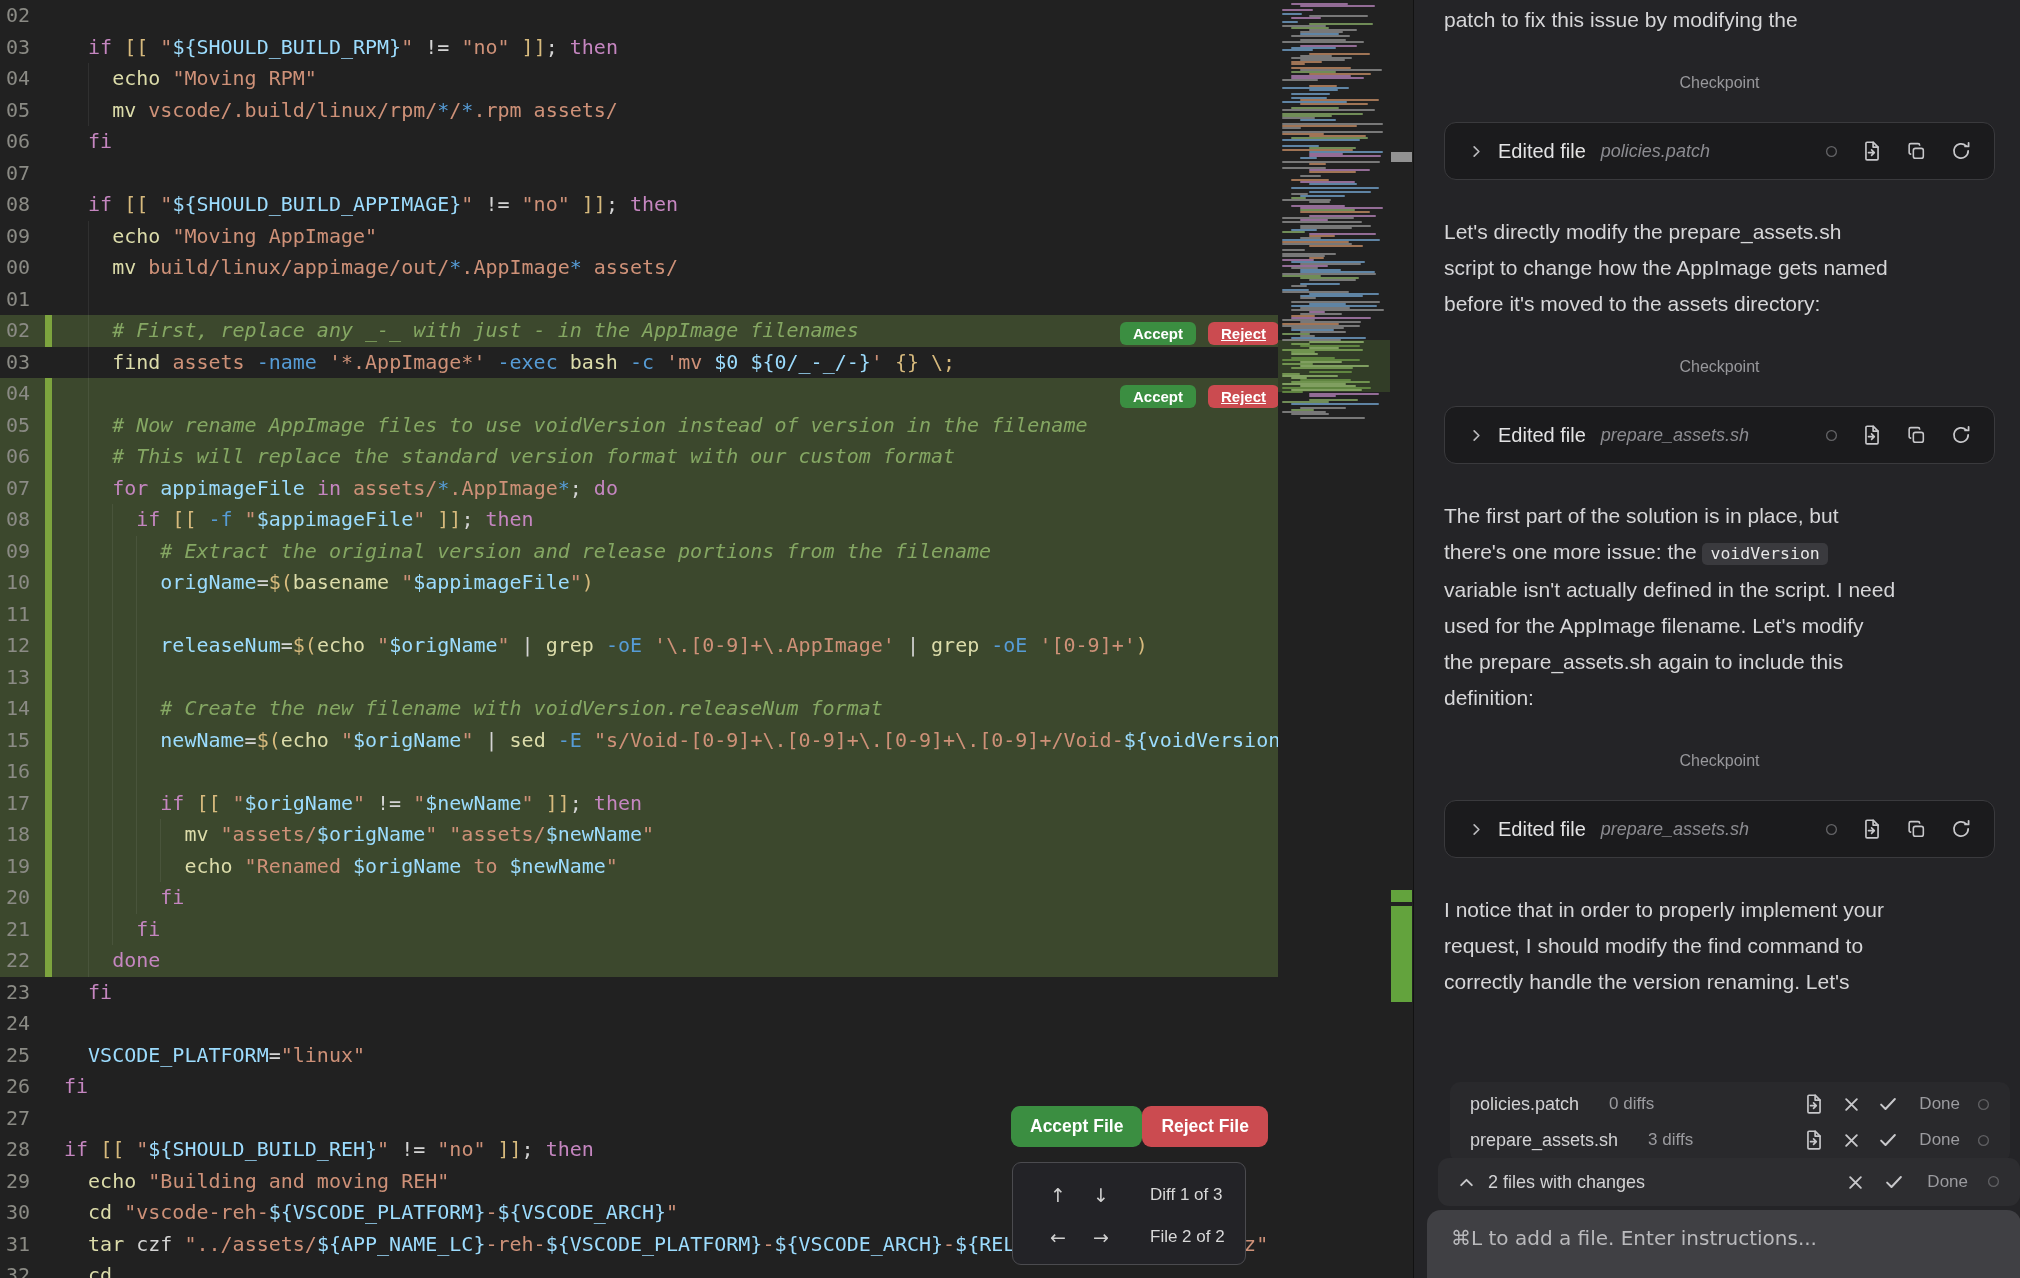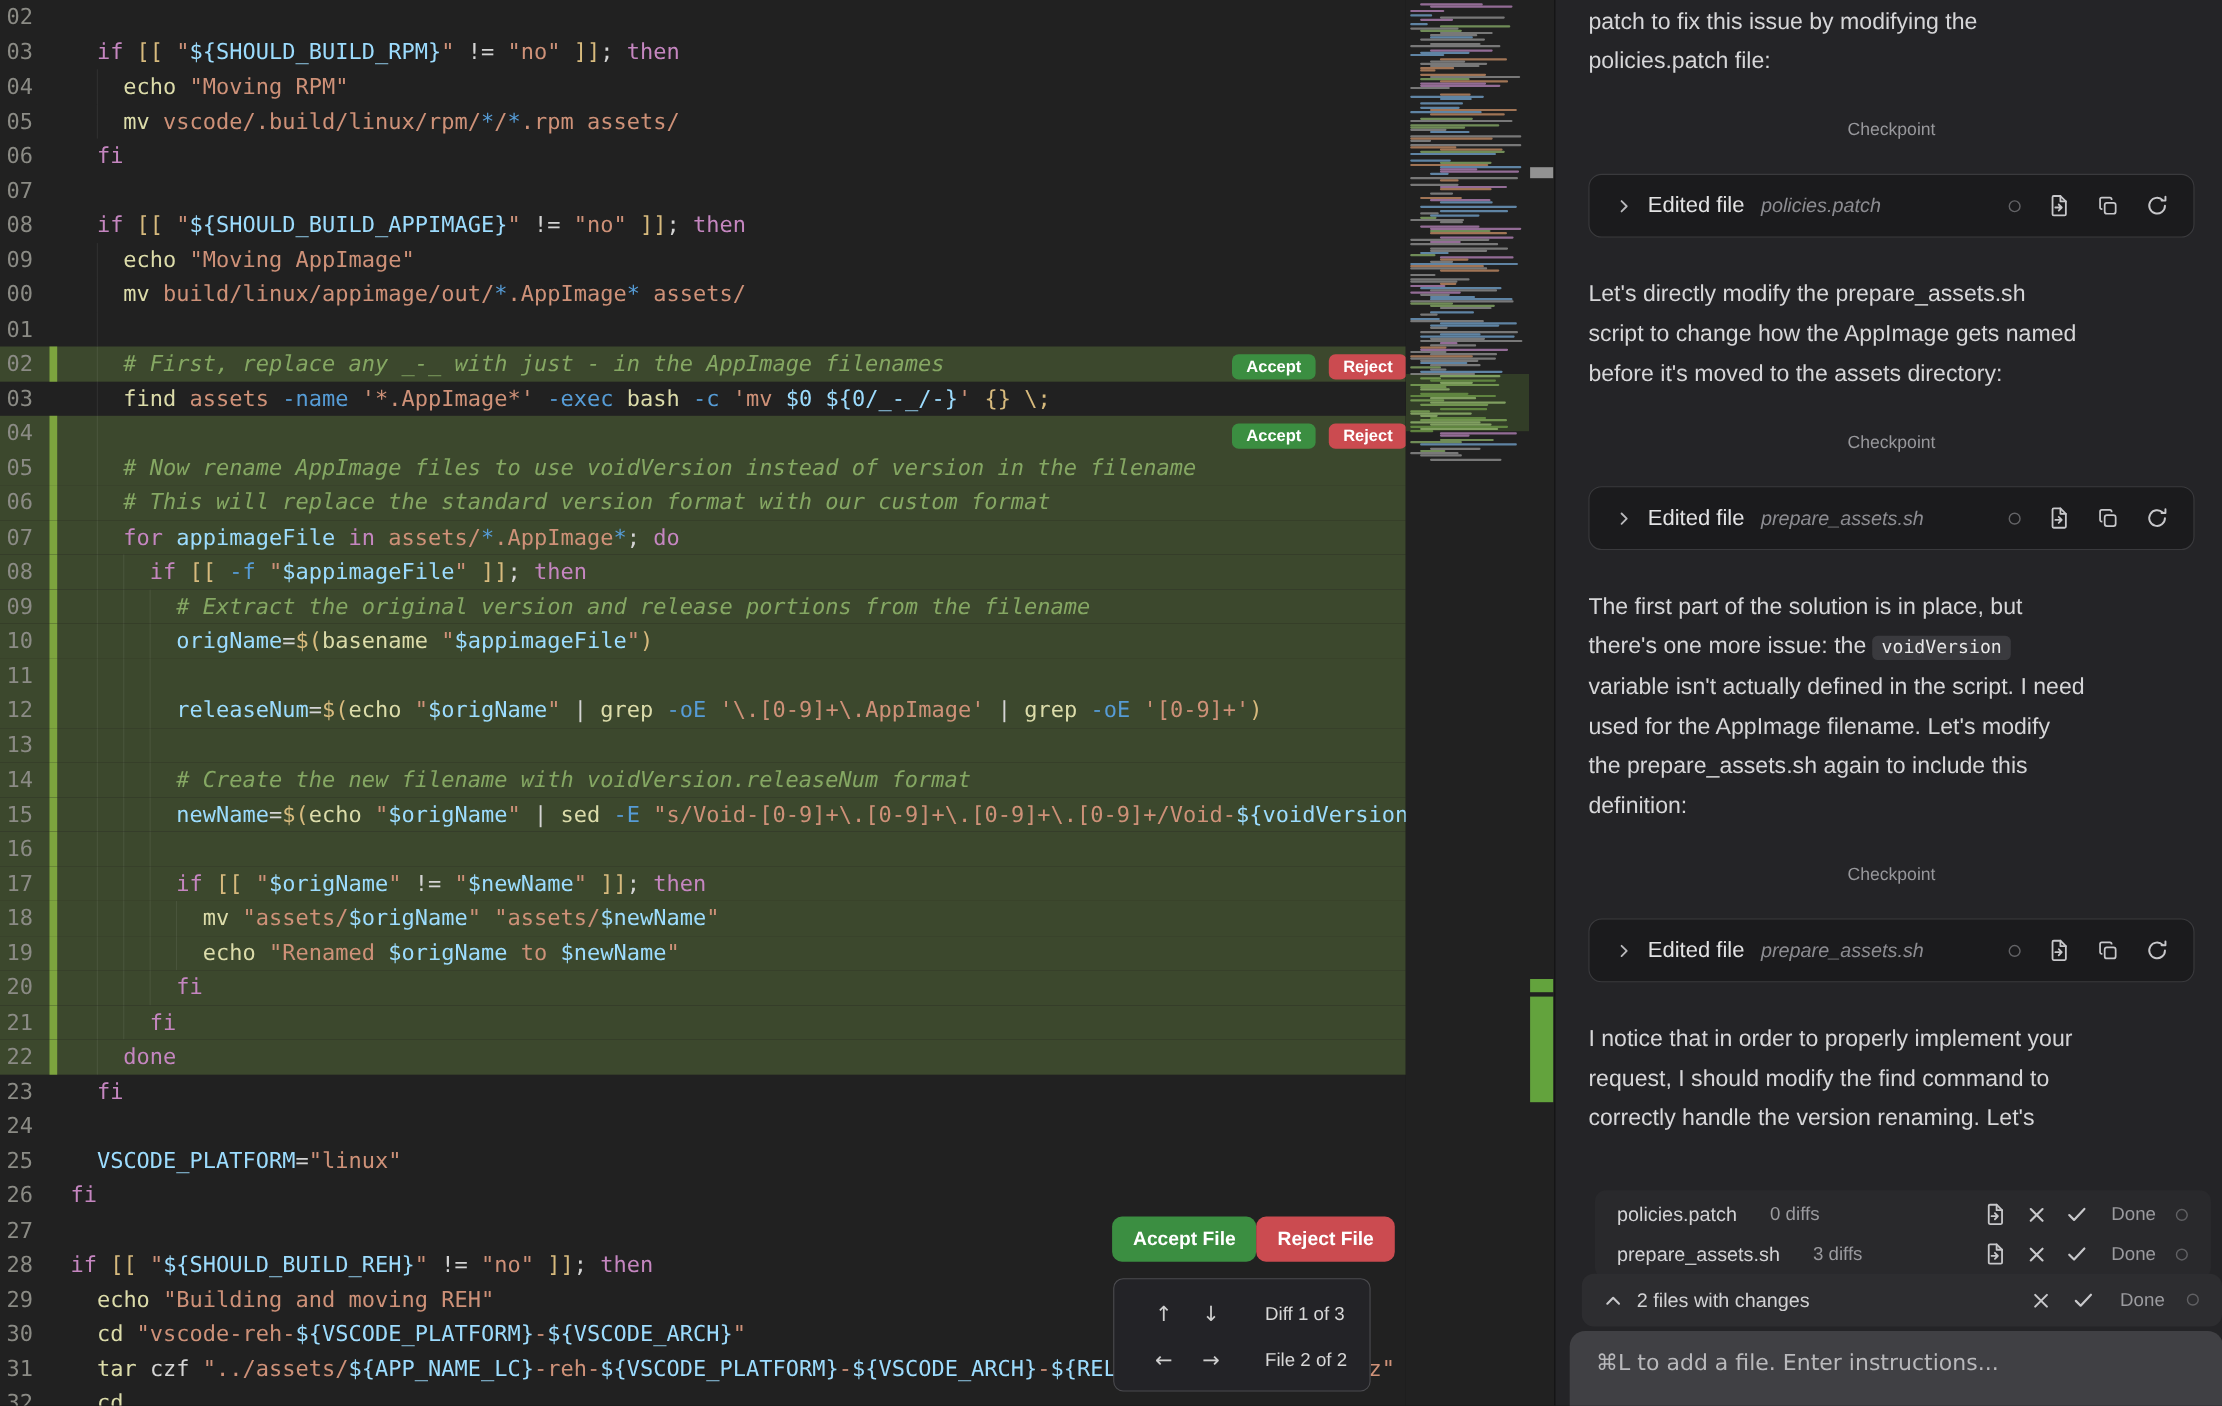--- a/index.html
+++ b/index.html
@@ -20,21 +20,21 @@
   .guide { position:absolute; top:0; bottom:0; width:1px; background:rgba(255,255,255,0.07); }
   .tk-kw{color:var(--syn-kw);} .tk-fn{color:var(--syn-fn);} .tk-str{color:var(--syn-str);}
   .tk-var{color:var(--syn-var);} .tk-flag{color:var(--syn-flag);} .tk-brk{color:var(--syn-brk);}
   .tk-op{color:var(--syn-op);} .tk-cmt{color:var(--syn-cmt);font-style:italic;}
 
   .hunk-actions { position:absolute; left:1120px; display:flex; gap:12px; }
   #hunk1 { top:322px; } #hunk2 { top:385px; }
   .btn-sm { height:23px; padding:0 13px; border:none; border-radius:6px; color:#fff;
             font-family:"Liberation Sans",sans-serif; font-size:15px; font-weight:700; cursor:pointer; }
   .btn-sm.accept { background:var(--acceptGreen); }
-  .btn-sm.reject { background:var(--rejectRed); }
+  .btn-sm.reject { background:var(--rejectRed);text-decoration:underline; }
 
   
   #minimap { position:absolute; left:1278px; top:0; width:112px; height:1278px;
              background:var(--editorBg); overflow:hidden; }
   .mm-bar { position:absolute; height:2px; border-radius:1px; opacity:.8; }
   #mm-green-band { position:absolute; left:0; width:112px; top:340px; height:52px; background:rgba(116,162,62,.22); }
   #scrollcol { position:absolute; left:1390px; top:0; width:23px; height:1278px; background:var(--editorBg); }
   #scroll-slider { position:absolute; left:1px; top:152px; width:21px; height:10px; background:#a6a6a6; opacity:.85; }
   .scroll-mark { position:absolute; left:1px; width:21px; background:var(--scrollMarkGreen); }
   #mark1 { top:890px; height:12px; } #mark2 { top:906px; height:96px; }
@@ -354,21 +354,20 @@
       <span class="nav-arrow">←</span>
       <span class="nav-arrow">→</span>
       <span class="nav-label">File 2 of 2</span>
     </div>
   </div>
 
   <div id="chat-panel">
     <div id="chat-blocks">
         <div class="chat-para">
           <div>patch to fix this issue by modifying the</div>
-          <div>policies.patch file:</div>
         </div>
         <div class="checkpoint">Checkpoint</div>
         <div class="file-card">
           <span class="card-chevron">
             <svg width="15" height="15" viewBox="0 0 16 16" fill="none" stroke="currentColor" stroke-width="1.8" stroke-linecap="round" stroke-linejoin="round">
               <path d="M5.5 3l5 5-5 5"></path>
             </svg>
           </span>
           <span class="card-title">Edited file</span>
           <span class="card-filename">policies.patch</span>

